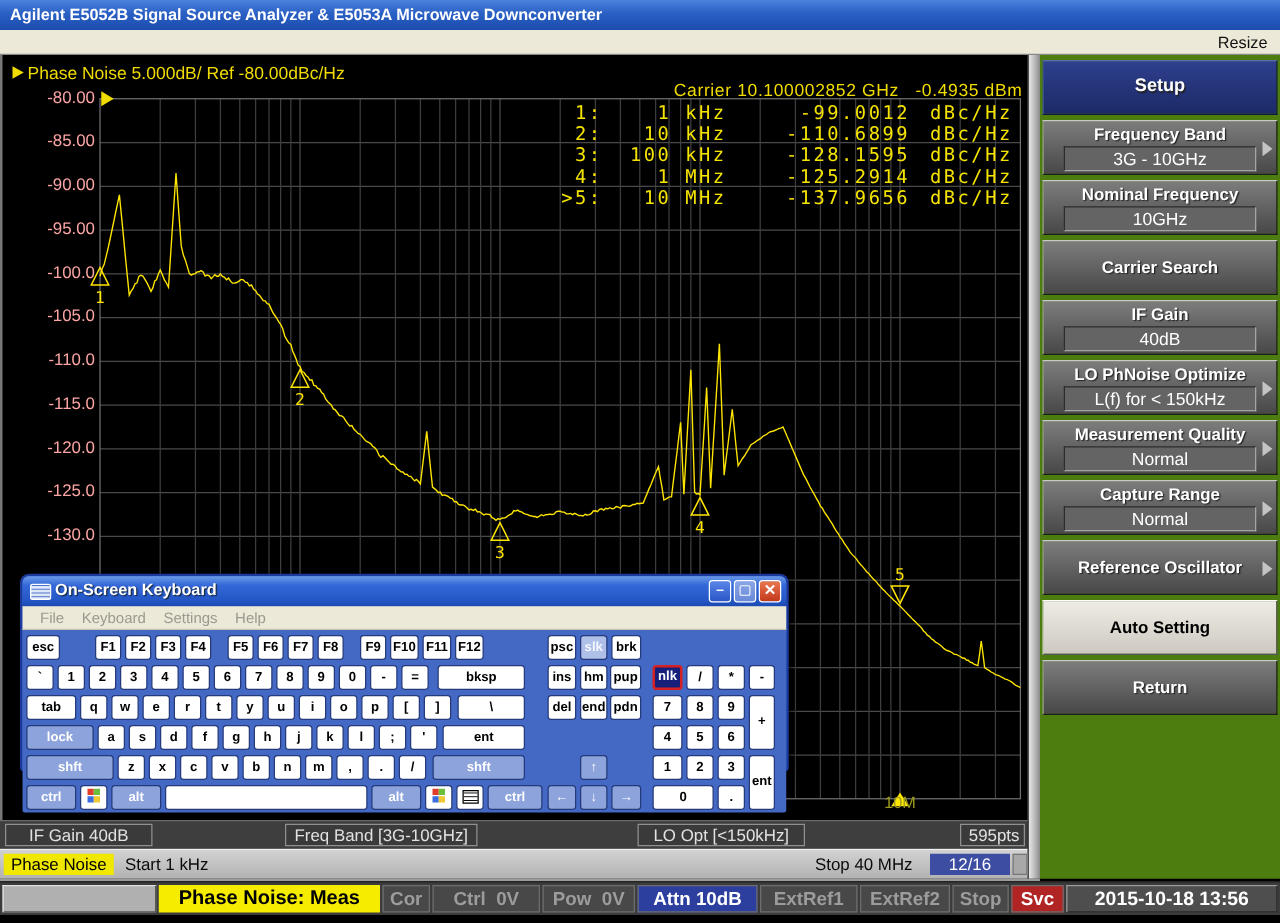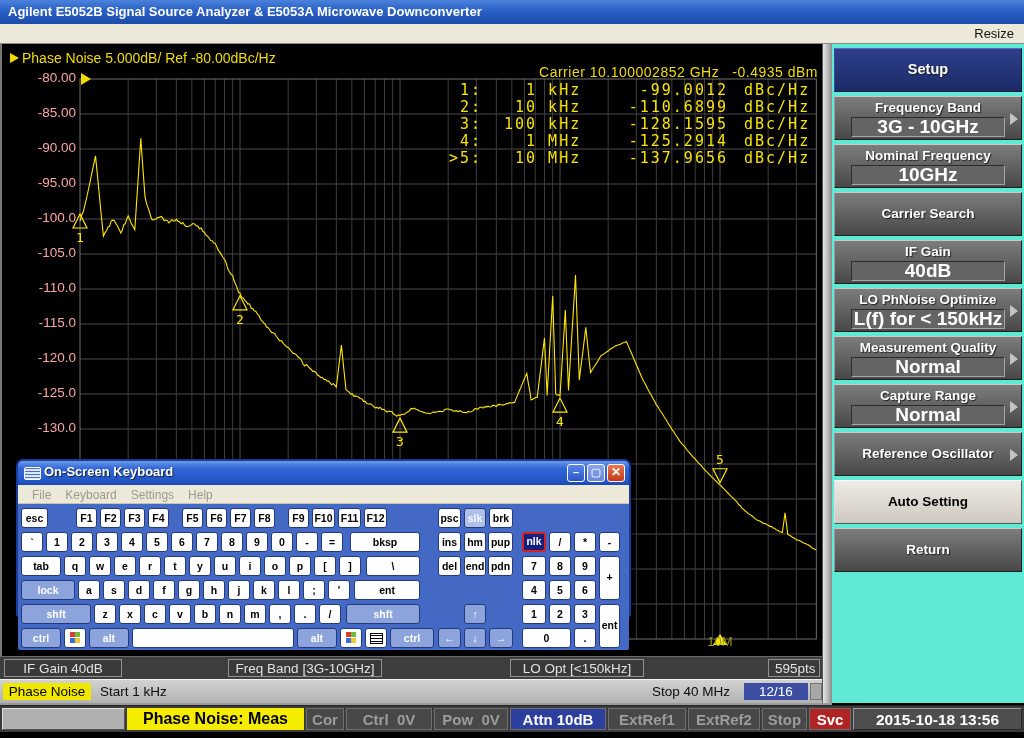--- a/index.html
+++ b/index.html
@@ -24,28 +24,28 @@
   .mrow{display:flex;height:17px;line-height:17px;color:#f5e400;
         font-family:"DejaVu Sans Mono",monospace;font-size:15px;letter-spacing:2px;white-space:pre;}
   .mrow .mid{width:42px;text-align:right;}
   .mrow .mfreq{width:96px;margin-left:22px;}
   .mrow .mval{width:128px;text-align:right;}
   .mrow .munit{margin-left:16px;}
   #xlab{position:absolute;left:694px;top:590px;width:48px;text-align:center;color:#9c9c20;font-size:13px;}
   
   #divider{position:absolute;left:822px;top:0;width:10px;height:659px;
     background:linear-gradient(90deg,#e8e8e8,#b8b8b8 55%,#8a8a8a);border-left:1px solid #555;box-sizing:border-box;}
-  #sidebar{position:absolute;left:832px;top:0;width:192px;height:659px;background:#5eead4;}
+  #sidebar{position:absolute;left:832px;top:0;width:192px;height:659px;background:#4d7c0f;}
   .sb{position:absolute;left:2px;width:188px;height:44px;box-sizing:border-box;cursor:pointer;
       background:linear-gradient(180deg,#7d7d7d,#525252 80%,#484848);
       border:1px solid;border-color:#c9c9c9 #1d1d1d #1d1d1d #9a9a9a;
       color:#fff;text-align:center;}
   .sb .lbl{font-weight:bold;font-size:13.5px;margin-top:3px;text-shadow:1px 1px 1px #222;}
   .sb .lbl.solo{margin-top:13px;}
-  .sb .val{margin:2px 16px 0 16px;height:18px;line-height:18px;font-weight:bold;font-size:19px;
+  .sb .val{margin:2px 16px 0 16px;height:18px;line-height:18px;font-weight:normal;font-size:14px;
       background:#646464;border:1px solid;border-color:#2c2c2c #a5a5a5 #a5a5a5 #2c2c2c;}
   .sb.hdr{background:linear-gradient(180deg,#2e3f8d,#1b2a66);border-color:#5a6ab8 #10183c #10183c #3a4a98;}
   .sb.hdr .lbl{margin-top:12px;font-size:14.5px;}
   .sb.light{background:linear-gradient(180deg,#efece5,#cdc9c0);color:#000;border-color:#fff #555 #555 #ddd;}
   .sb.light .lbl{text-shadow:none;}
   .sb .arr{position:absolute;right:3px;top:16px;width:0;height:0;border-left:8px solid #c4c4c4;border-top:6px solid transparent;border-bottom:6px solid transparent;}
   
   #status1{position:absolute;left:0;top:612px;width:822px;height:23px;background:#3e3e3e;border-top:1px solid #6a6a6a;box-sizing:border-box;}
   .s1box{position:absolute;top:2px;height:18px;line-height:18px;background:#3a3a3a;border:1px solid #909090;
          color:#e2e2e2;font-size:13.5px;padding:0 6px;box-sizing:border-box;white-space:pre;}

